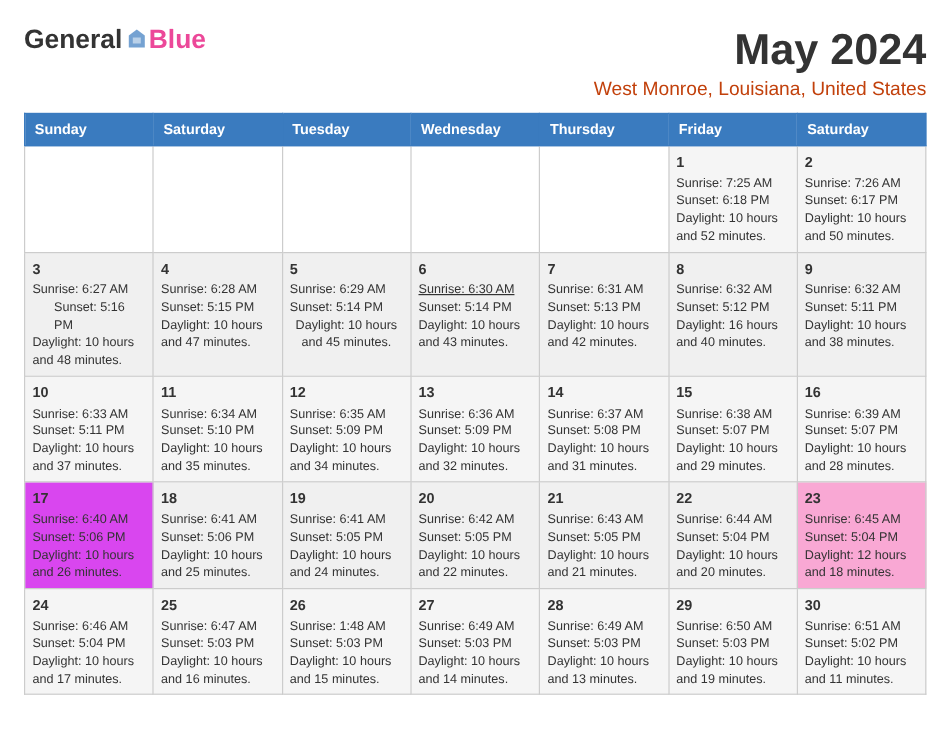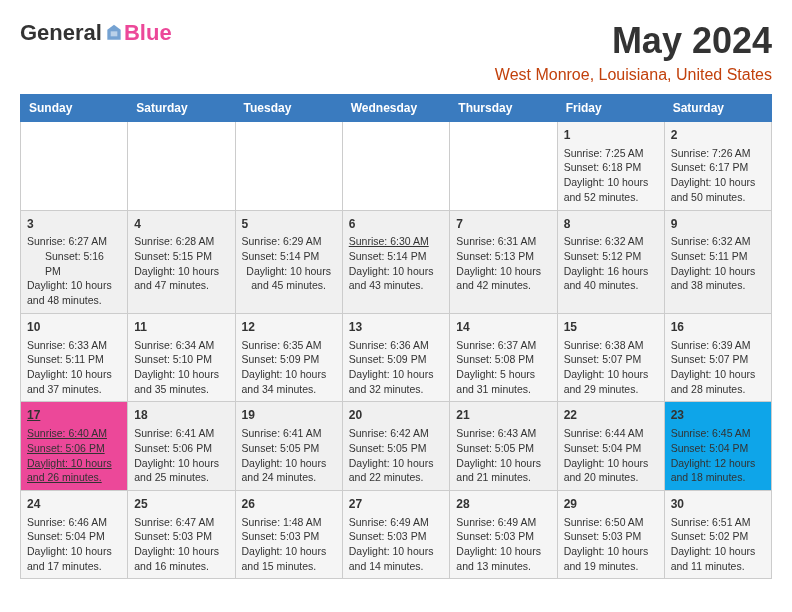--- a/index.html
+++ b/index.html
@@ -207,37 +207,37 @@
         <td>
           <span class="day-number">13</span>
           <span style="display: block;">Sunrise: 6:36 AM</span>
           <span style="display: block;">Sunset: 5:09 PM</span>
           <span style="display: block;">Daylight: 10 hours and 32 minutes.</span>
         </td>
         <td>
           <span class="day-number">14</span>
           <span style="display: block;">Sunrise: 6:37 AM</span>
           <span style="display: block;">Sunset: 5:08 PM</span>
-          <span style="display: block;">Daylight: 5 hours and 31 minutes.</span>
+          <span style="display: block;">Daylight: 10 hours and 31 minutes.</span>
         </td>
         <td>
           <span class="day-number">15</span>
           <span style="display: block;">Sunrise: 6:38 AM</span>
           <span style="display: block;">Sunset: 5:07 PM</span>
           <span style="display: block;">Daylight: 10 hours and 29 minutes.</span>
         </td>
         <td>
           <span class="day-number">16</span>
           <span style="display: block;">Sunrise: 6:39 AM</span>
           <span style="display: block;">Sunset: 5:07 PM</span>
           <span style="display: block;">Daylight: 10 hours and 28 minutes.</span>
         </td>
       </tr>
       <tr style="background: rgb(240, 240, 240);">
-        <td style="background: #ec4899; text-decoration: underline;">
+        <td style="background: #d946ef;">
           <span class="day-number">17</span>
           <span style="display: block;">Sunrise: 6:40 AM</span>
           <span style="display: block;">Sunset: 5:06 PM</span>
           <span style="display: block;">Daylight: 10 hours and 26 minutes.</span>
         </td>
         <td style="background: rgb(240, 240, 240);">
           <span class="day-number">18</span>
           <span style="display: block;">Sunrise: 6:41 AM</span>
           <span style="display: block;">Sunset: 5:06 PM</span>
           <span style="display: block;">Daylight: 10 hours and 25 minutes.</span>
@@ -259,21 +259,21 @@
           <span style="display: block;">Sunrise: 6:43 AM</span>
           <span style="display: block;">Sunset: 5:05 PM</span>
           <span style="display: block;">Daylight: 10 hours and 21 minutes.</span>
         </td>
         <td style="background: rgb(240, 240, 240);">
           <span class="day-number">22</span>
           <span style="display: block;">Sunrise: 6:44 AM</span>
           <span style="display: block;">Sunset: 5:04 PM</span>
           <span style="display: block;">Daylight: 10 hours and 20 minutes.</span>
         </td>
-        <td style="background: #0ea5e9;">
+        <td style="background: #f9a8d4;">
           <span class="day-number">23</span>
           <span style="display: block;">Sunrise: 6:45 AM</span>
           <span style="display: block;">Sunset: 5:04 PM</span>
           <span style="display: block;">Daylight: 12 hours and 18 minutes.</span>
         </td>
       </tr>
       <tr style="background: rgb(255, 255, 255);">
         <td>
           <span class="day-number">24</span>
           <span style="display: block;">Sunrise: 6:46 AM</span>

